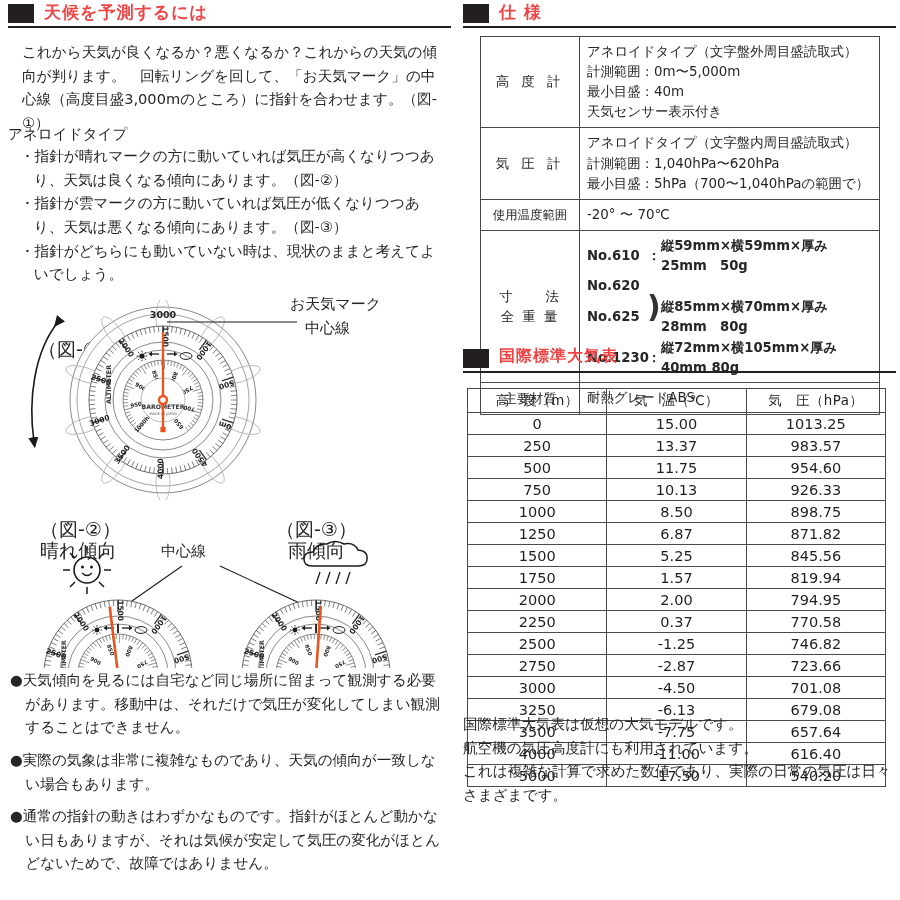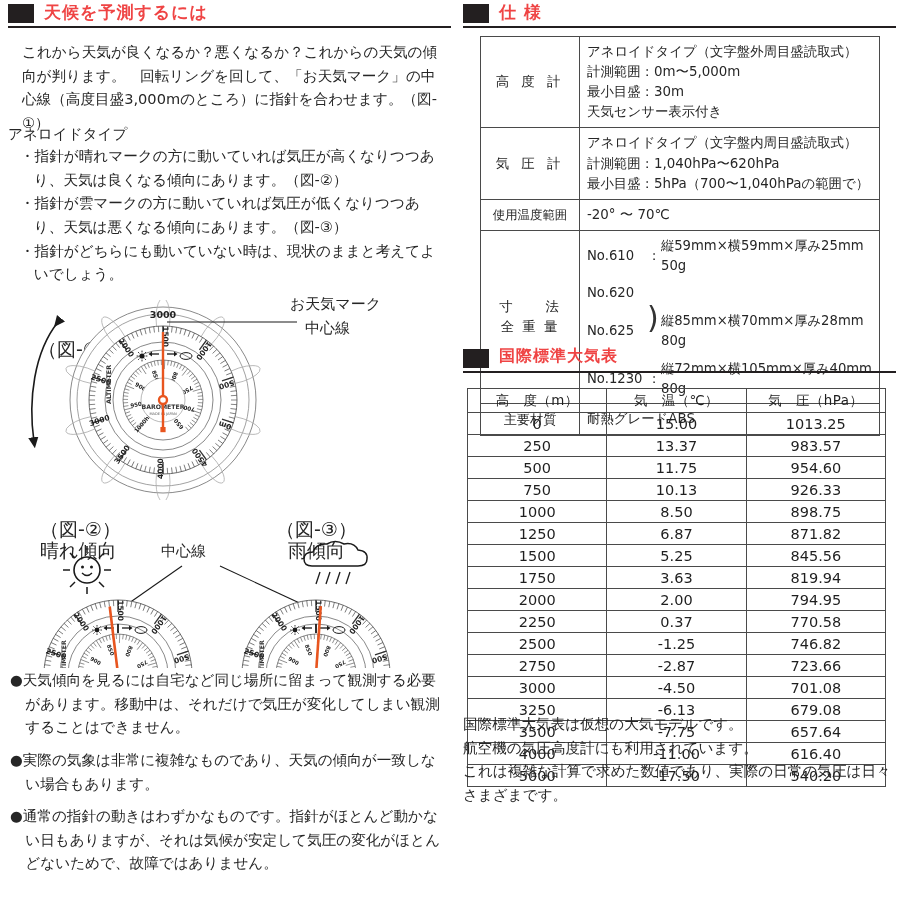--- a/index.html
+++ b/index.html
@@ -90,23 +90,24 @@
     width: 84px;
     text-align: center;
     white-space: nowrap;
   }
   .lab-sp { letter-spacing: 4px; }
   .lab-sp2 { letter-spacing: 2px; }
 
   .dim-grid {
     display: grid;
     grid-template-columns: 60px 14px 1fr;
-    row-gap: 8px;
+    row-gap: 1px;
     align-items: center;
     font-size: 13.2px;
+    font-weight: bold;
   }
   .dim-grid .no { white-space: nowrap; }
   .dim-grid .col-sep { text-align: center; }
   .brace-cell {
     grid-row: span 2;
     position: relative;
     font-size: 30px;
     line-height: 0.7;
     text-align: left;
     color: #333;
@@ -974,21 +975,21 @@
     <div class="rule"></div>
   </div>
 
   <table class="spec" style="position:absolute; left:25px; top:36px; width:400px;">
     <tbody>
         <tr>
       <td class="lab lab-sp">高 度 計</td>
       <td>
         <div>アネロイドタイプ（文字盤外周目盛読取式）</div>
         <div>計測範囲：0m〜5,000m</div>
-        <div>最小目盛：30m</div>
+        <div>最小目盛：40m</div>
         <div>天気センサー表示付き</div>
       </td>
     </tr>
     <tr>
       <td class="lab lab-sp">気 圧 計</td>
       <td>
         <div>アネロイドタイプ（文字盤内周目盛読取式）</div>
         <div>計測範囲：1,040hPa〜620hPa</div>
         <div>最小目盛：5hPa（700〜1,040hPaの範囲で）</div>
       </td>
@@ -1077,21 +1078,21 @@
           <td>6.87</td>
           <td>871.82</td>
         </tr>
         <tr>
           <td>1500</td>
           <td>5.25</td>
           <td>845.56</td>
         </tr>
         <tr>
           <td>1750</td>
-          <td>3.63</td>
+          <td>1.57</td>
           <td>819.94</td>
         </tr>
         <tr>
           <td>2000</td>
           <td>2.00</td>
           <td>794.95</td>
         </tr>
         <tr>
           <td>2250</td>
           <td>0.37</td>

